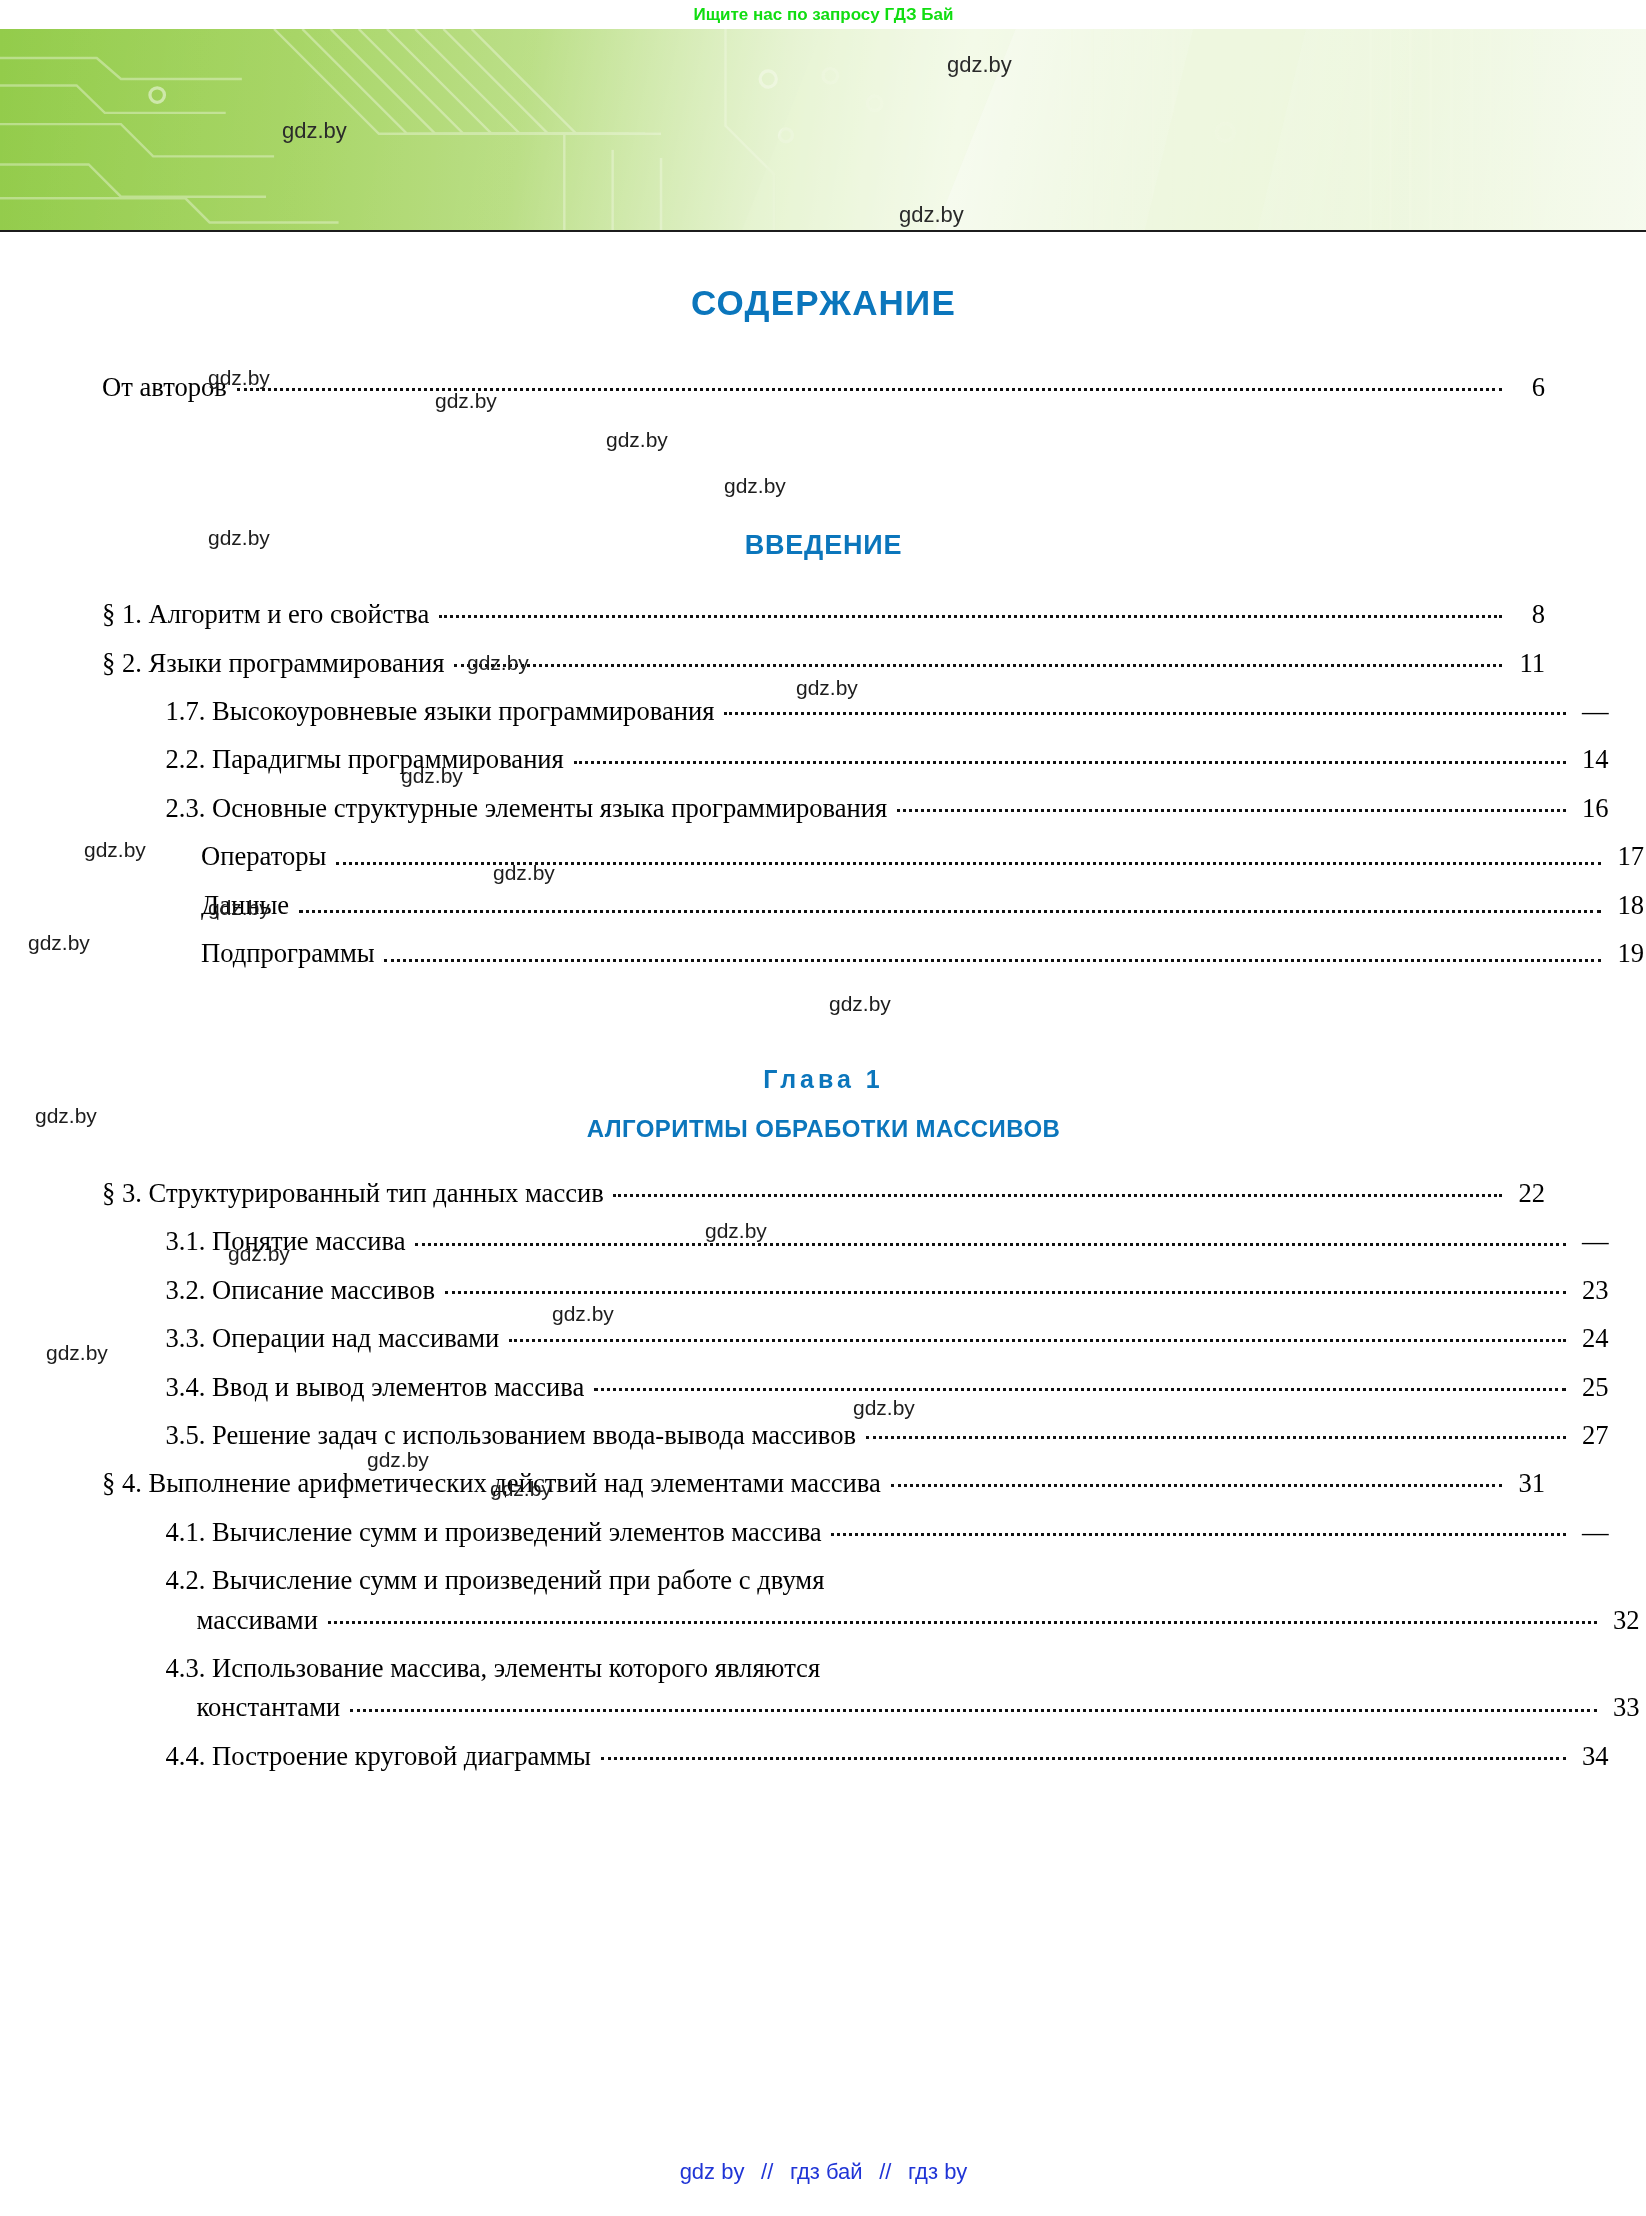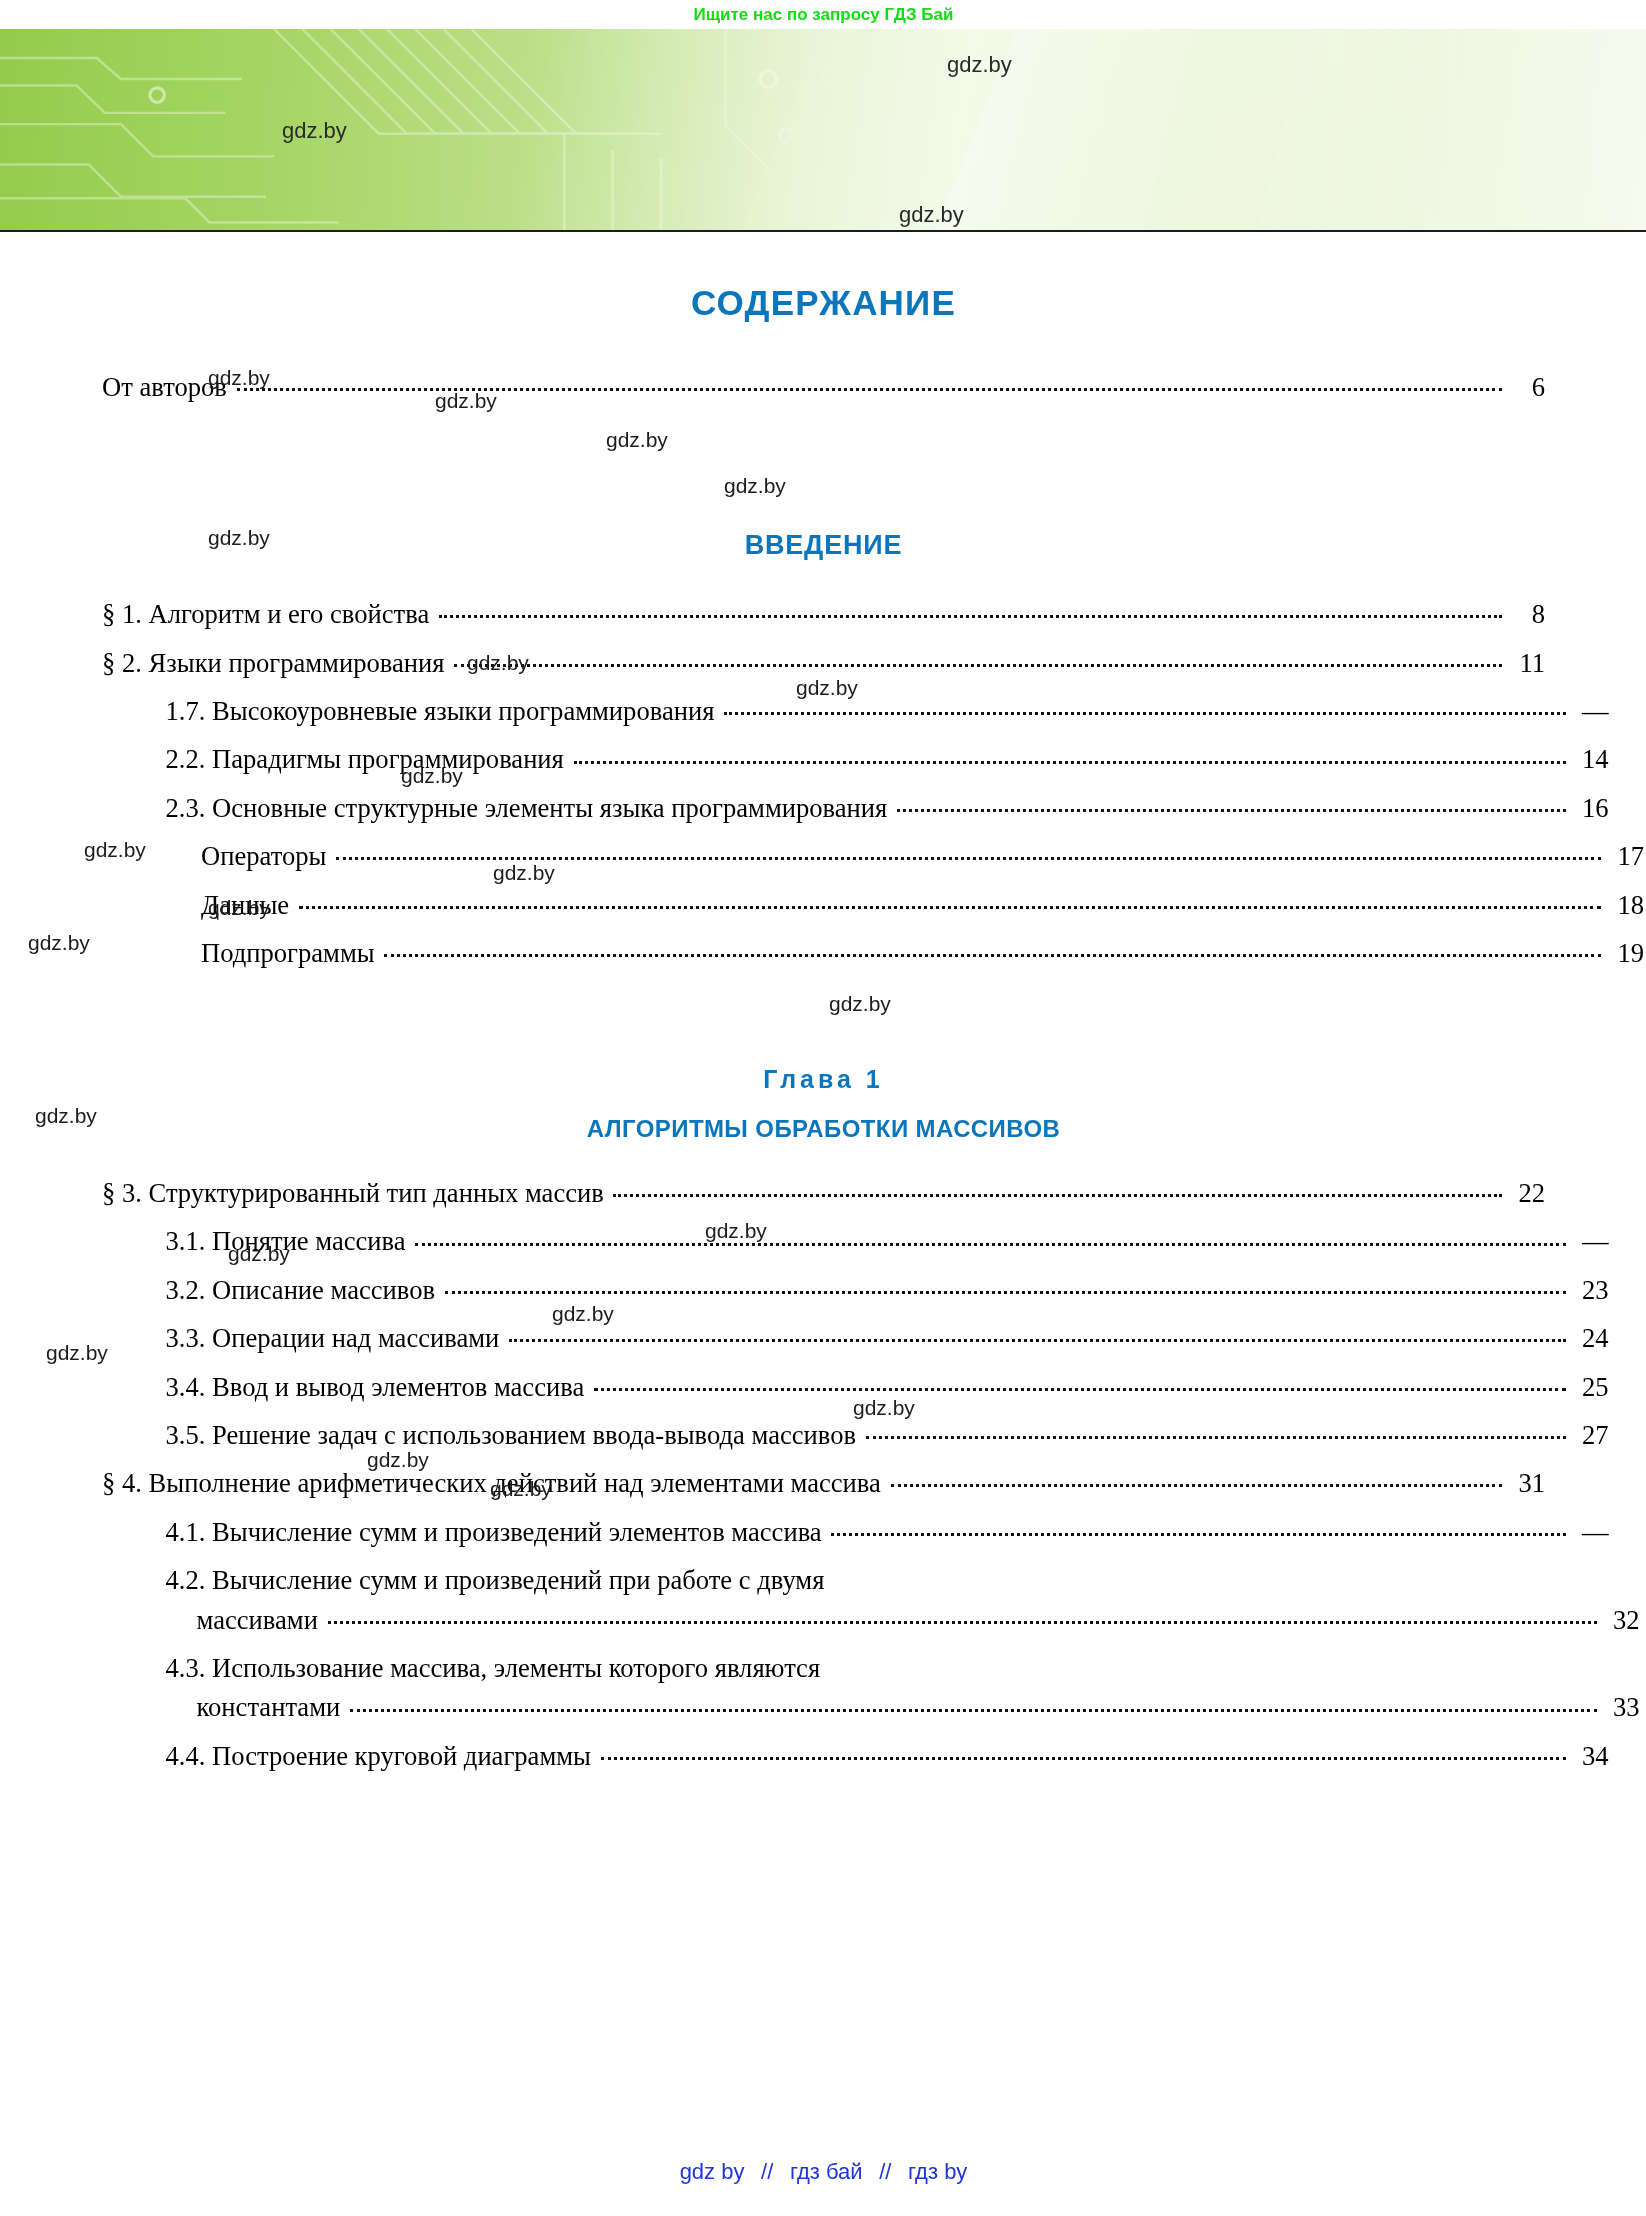--- a/index.html
+++ b/index.html
@@ -114,21 +114,21 @@
     display: flex;
     align-items: baseline;
     font-size: 26.6px;
     color: #000000;
     line-height: 1.0;
     padding: 8.9px 0;
     width: 1443px;
     margin: 4px auto;
   }
   .toc-row.lvl1 { padding-left: 127px; }
-  .toc-row.lvl2 { padding-left: 198px; }
+  .toc-row.lvl2 { padding-left: 198px; align-items: flex-end; }
   .toc-row.cont { padding-left: 189px; }
 
   .toc-label {
     white-space: nowrap;
     flex: 0 0 auto;
   }
   .toc-dots {
     flex: 1 1 auto;
     min-width: 9.7px;
     margin: 0 8px 0 9.7px;

